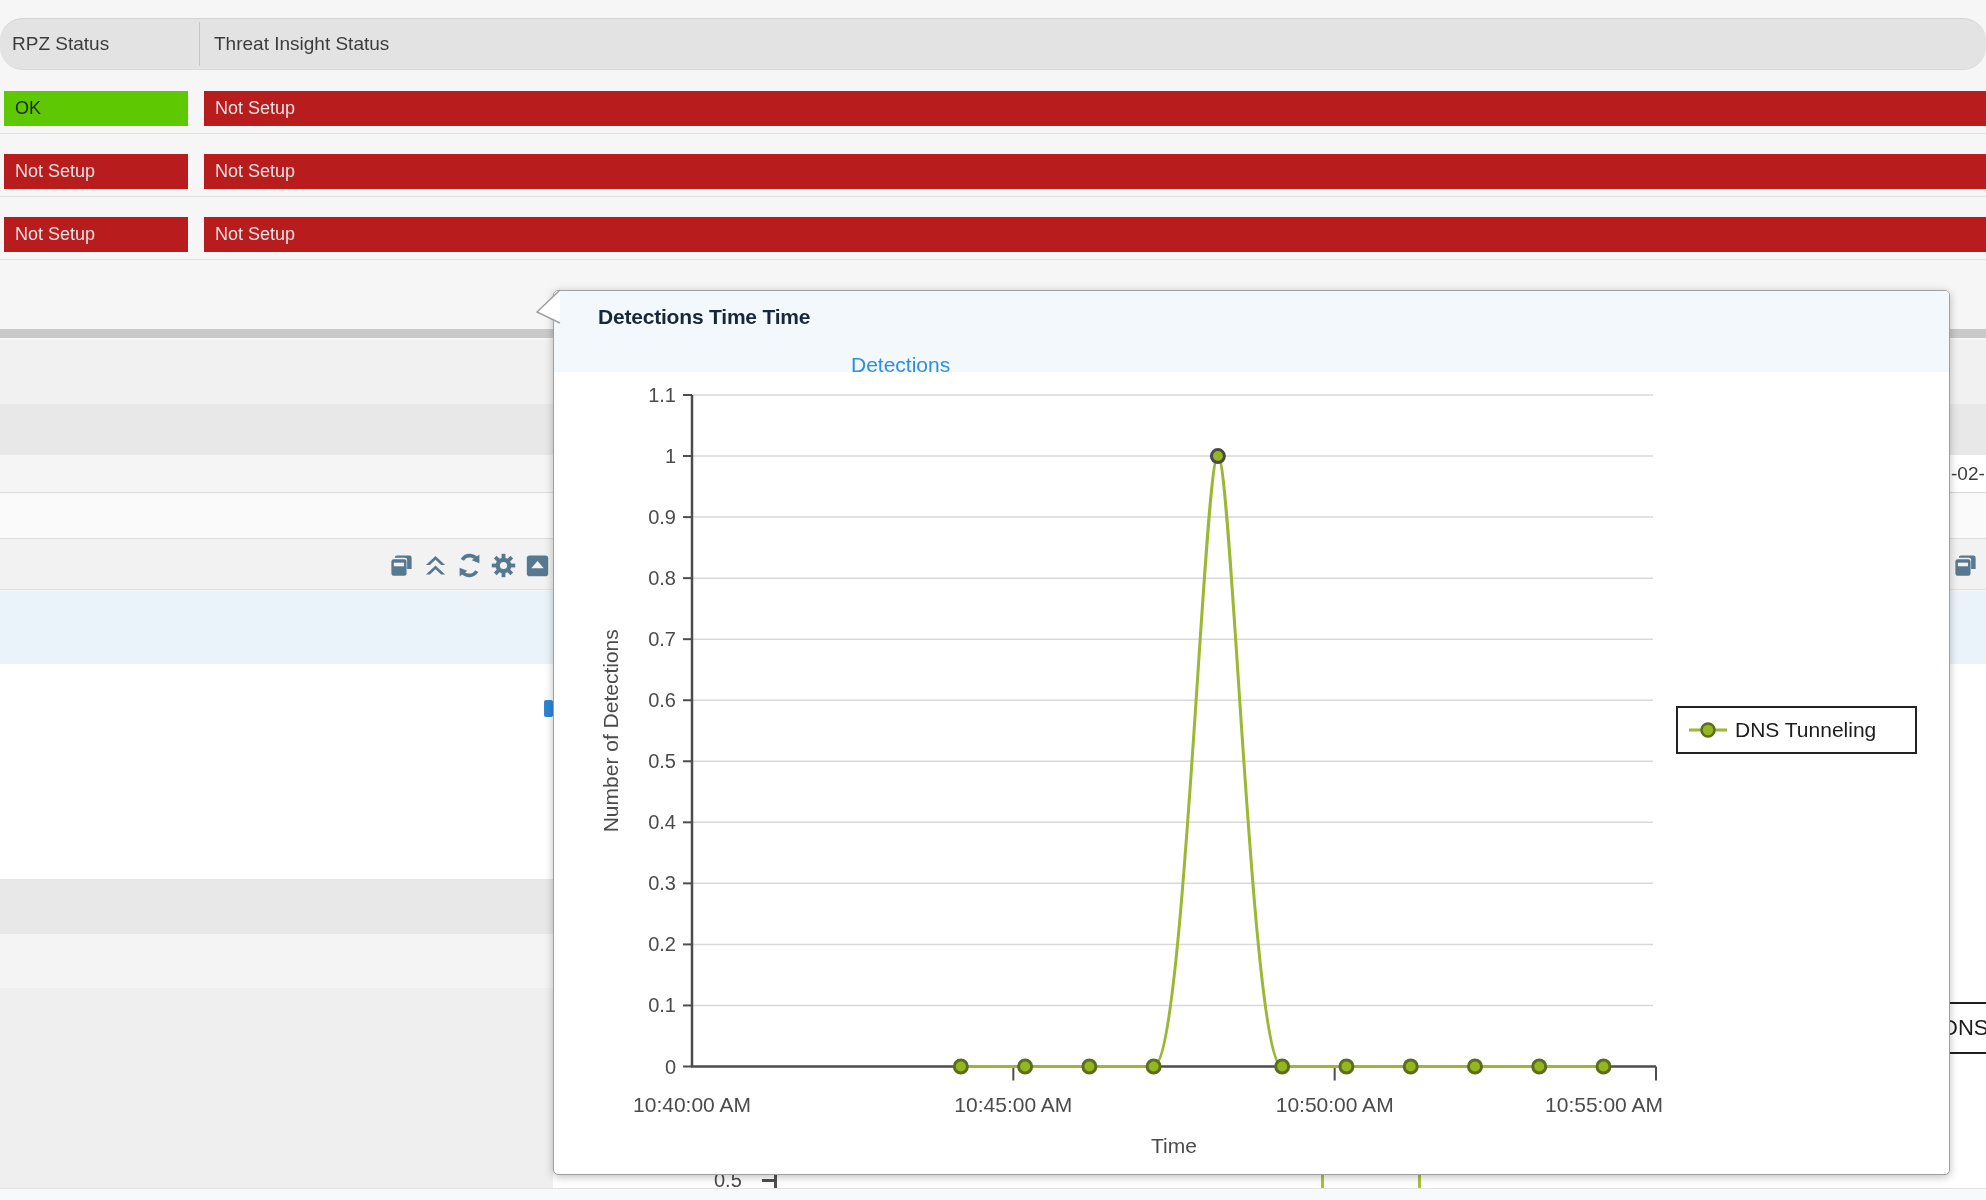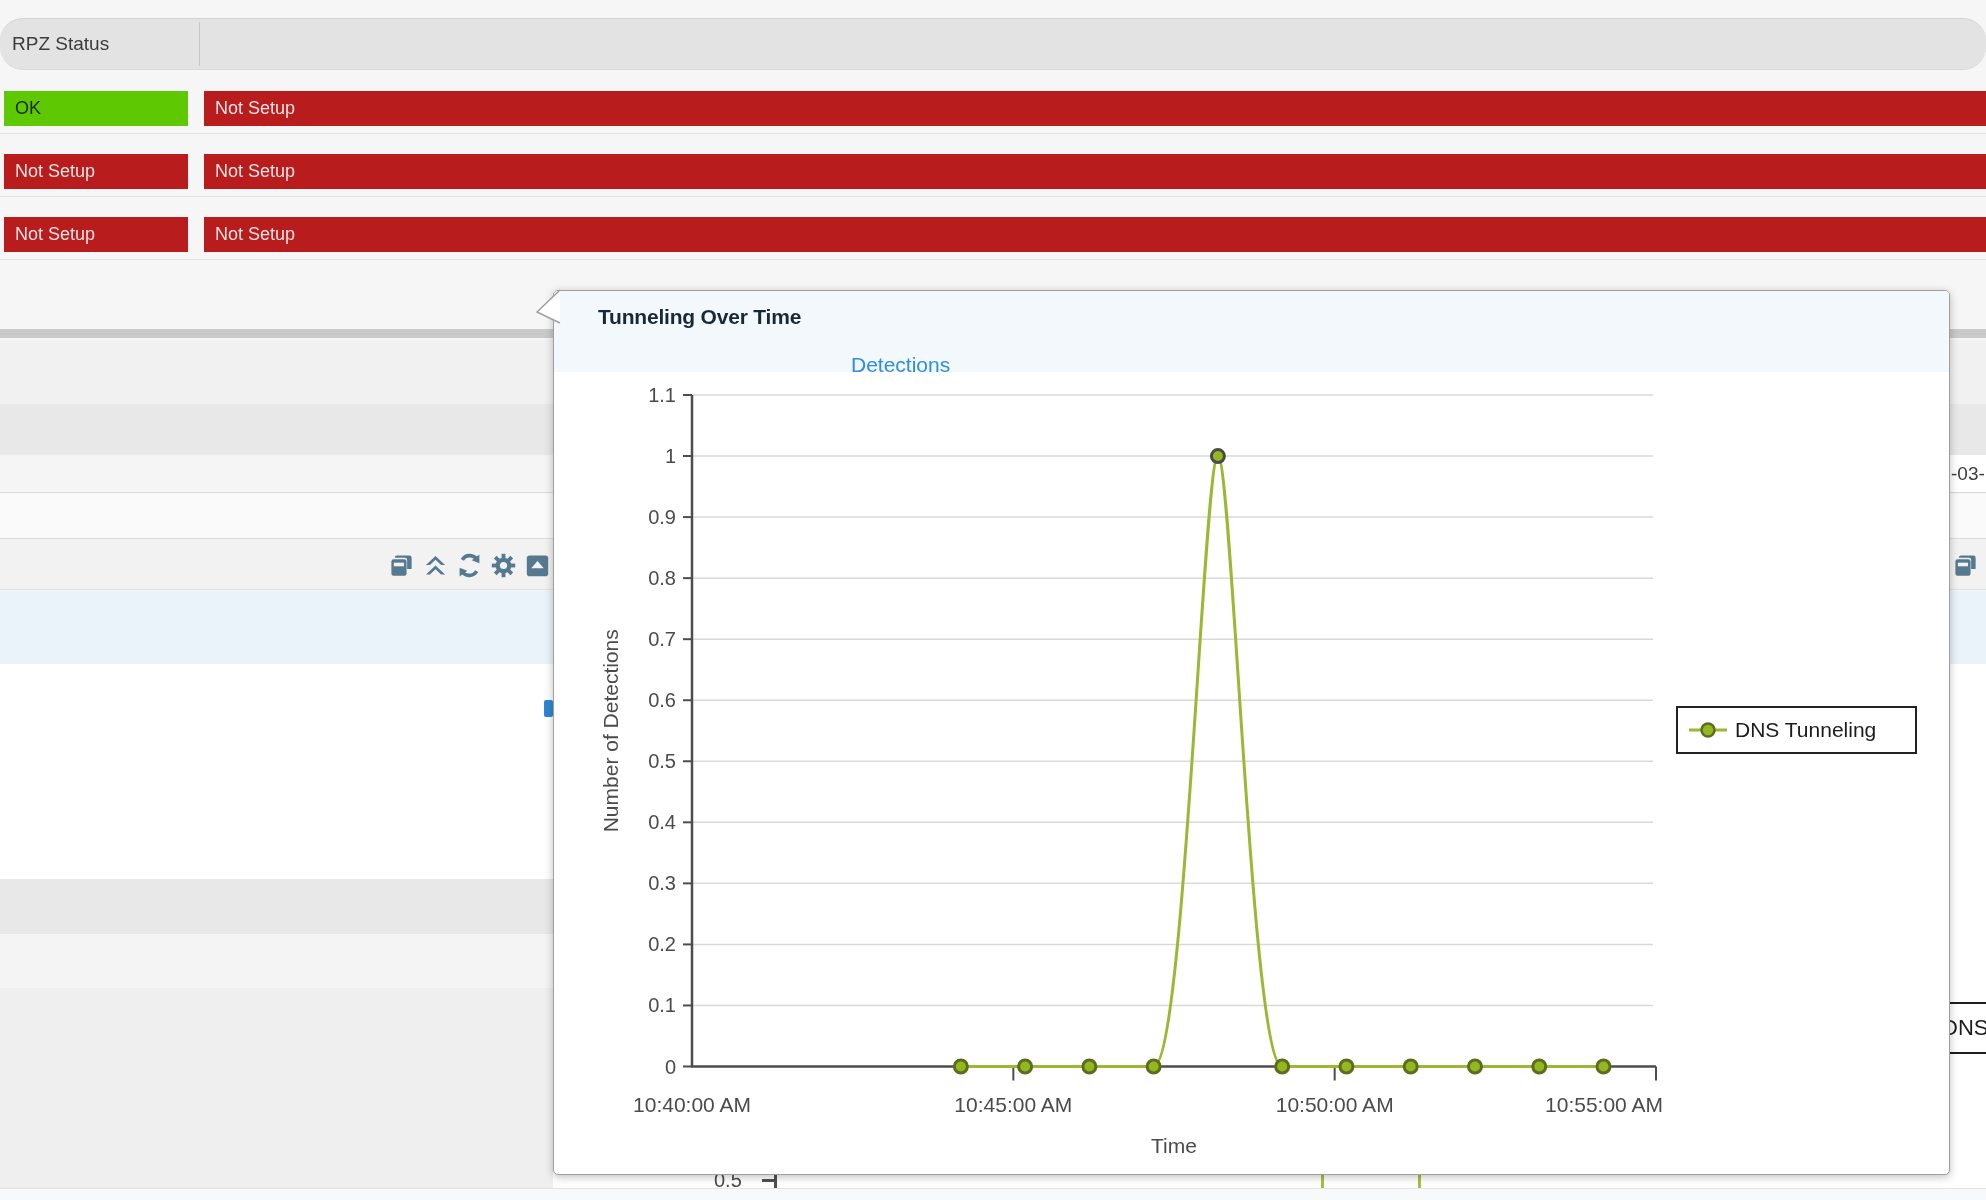--- a/index.html
+++ b/index.html
@@ -84,20 +84,21 @@
   text { font-family:"Liberation Sans", sans-serif; }
 </style>
 </head>
 <body>
 
 <div id="page">
 
   <div id="status-area" class="abs">
     <div id="status-header" class="abs">
       <div class="hdr-cell" style="left:12px; width:180px;">RPZ Status</div>
+      <div class="hdr-cell" style="left:214px; width:400px;">Threat Insight Status</div>
     </div>
     <div id="hdr-sep" class="abs"></div>
 
     <div class="status-row" style="top:71px;">
       <div class="badge c1 badge--ok">OK</div>
       <div class="badge c2 badge--not-setup">Not Setup</div>
     </div>
     <div class="status-row" style="top:134px;">
       <div class="badge c1 badge--not-setup">Not Setup</div>
       <div class="badge c2 badge--not-setup">Not Setup</div>
@@ -114,21 +115,21 @@
   <div id="band-c" class="abs band"></div>
   <div id="band-d" class="abs band"></div>
   <div id="band-e" class="abs band"></div>
   <div id="band-f" class="abs band"></div>
   <div id="band-g" class="abs band"></div>
   <div id="band-h" class="abs band"></div>
   <div id="band-i" class="abs band"></div>
   <div id="band-j" class="abs band"></div>
 
   <div id="rs-white-date" class="abs rsliver"></div>
-  <div id="rs-date">-03-</div>
+  <div id="rs-date">-02-</div>
   <div id="rs-white-low" class="abs rsliver"></div>
 
   <div id="toolbar-left" class="toolbar">
       <svg viewBox="0 0 24 24" class="tb-icon">
         <path d="M8 3 h11 a2 2 0 0 1 2 2 v10 h-4 v-8 a2 2 0 0 0 -2 -2 h-9 v0 a2 2 0 0 1 2 -2 z" fill="#56798f"></path>
         <rect x="3" y="6.5" width="13.5" height="14.5" rx="2" fill="#56798f"></rect>
         <rect x="5.2" y="9.5" width="9" height="3.2" fill="#f2f2f2"></rect>
       </svg>
       <svg viewBox="0 0 24 24" class="tb-icon">
         <path d="M3.5 11.5 L12 3.5 L20.5 11.5 L17 11.5 L12 6.8 L7 11.5 Z" fill="#56798f"></path>
@@ -181,21 +182,21 @@
   <div id="bg-yaxis-v" class="abs"></div>
   <div id="bg-yaxis-t" class="abs"></div>
   <div id="bg-spike1" class="abs bg-spike"></div>
   <div id="bg-spike2" class="abs bg-spike"></div>
 
   <div id="below-popup-white" class="abs"></div>
   <div id="bottom-strip" class="abs"></div>
 
   <div id="popup" class="abs">
     <div id="popup-header"></div>
-    <div id="popup-title">Tunneling Over Time</div>
+    <div id="popup-title">Detections Time Time</div>
     <a id="popup-link">Detections</a>
     <svg id="chart-svg" viewBox="0 0 1397 885">
         <g>
           <line x1="138" y1="714.4545454545455" x2="1099" y2="714.4545454545455" stroke="#d9d9d9" stroke-width="1.5"></line>
           <line x1="138" y1="653.4090909090909" x2="1099" y2="653.4090909090909" stroke="#d9d9d9" stroke-width="1.5"></line>
           <line x1="138" y1="592.3636363636364" x2="1099" y2="592.3636363636364" stroke="#d9d9d9" stroke-width="1.5"></line>
           <line x1="138" y1="531.3181818181818" x2="1099" y2="531.3181818181818" stroke="#d9d9d9" stroke-width="1.5"></line>
           <line x1="138" y1="470.27272727272725" x2="1099" y2="470.27272727272725" stroke="#d9d9d9" stroke-width="1.5"></line>
           <line x1="138" y1="409.22727272727275" x2="1099" y2="409.22727272727275" stroke="#d9d9d9" stroke-width="1.5"></line>
           <line x1="138" y1="348.1818181818182" x2="1099" y2="348.1818181818182" stroke="#d9d9d9" stroke-width="1.5"></line>

